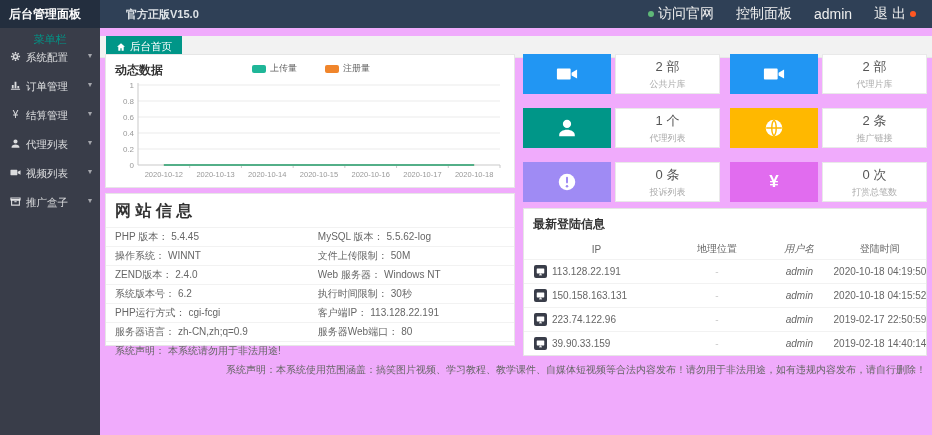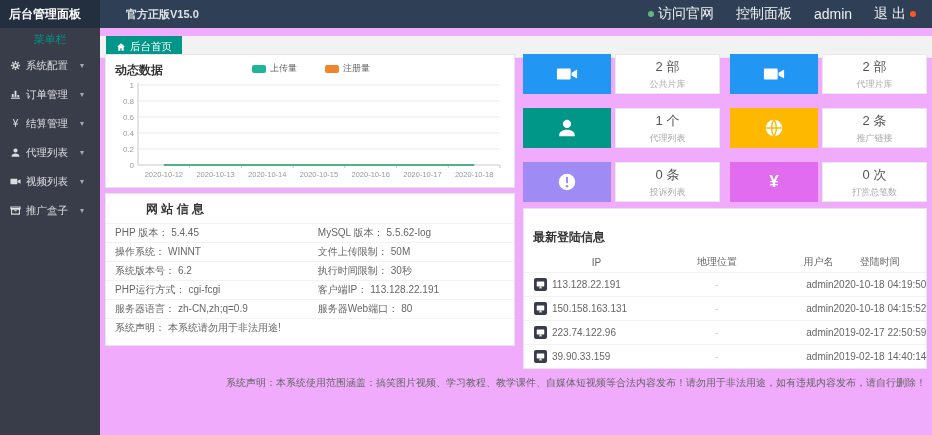--- a/index.html
+++ b/index.html
@@ -12,21 +12,21 @@
   .version{margin-left:26px;font-size:11px;color:#dfe4e8;font-weight:bold;}
   .topnav{margin-left:auto;display:flex;align-items:center;gap:22px;padding-right:16px;font-size:14px;color:#eee;}
   .navitem{display:flex;align-items:center;gap:4px;cursor:pointer;white-space:nowrap;}
   .dot{width:6px;height:6px;border-radius:50%;display:inline-block;}
   .dot-green{background:#5FB878;}
   .dot-orange{background:#FF5722;}
 
   
   .sidebar{position:absolute;top:28px;left:0;width:100px;bottom:0;background:#393D49;z-index:4;}
   .side-head{height:23px;line-height:23px;text-align:center;color:#009688;font-size:11px;}
-  .side-item{height:29px;display:flex;align-items:center;padding:0 16px 0 10px;color:rgba(255,255,255,.82);font-size:10.5px;cursor:pointer;}
+  .side-item{height:29px;display:flex;padding:0 8px 0 10px;color:rgba(255,255,255,.82);font-size:10.5px;cursor:pointer;}
   .side-item svg{width:11px;height:11px;margin-right:5px;flex:none;}
   .side-item .yen-glyph{width:11px;margin-right:5px;font-size:10px;text-align:center;flex:none;}
   .chev{margin-left:auto;font-size:8px;color:rgba(255,255,255,.55);}
 
   
   .tabbar{position:absolute;left:100px;top:36px;right:0;height:21px;background:#f2f2f2;border-bottom:1px solid #e7e7e7;display:flex;align-items:stretch;}
   .tab{display:flex;align-items:center;gap:4px;background:#009688;color:#fff;font-size:10.5px;padding:0 10px;margin-left:6px;cursor:pointer;}
   .tab svg{width:10px;height:10px;}
 
   
@@ -41,21 +41,21 @@
   .chart-title{font-size:12px;font-weight:bold;color:#333;padding:7px 0 0 9px;}
   .legend{position:absolute;left:2px;right:0;top:7px;display:flex;justify-content:center;gap:28px;pointer-events:none;}
   .leg-item{display:flex;align-items:center;gap:4px;font-size:9px;color:#666;pointer-events:auto;cursor:pointer;}
   .sw{width:14px;height:8px;border-radius:2px;}
   .sw-teal{background:#1fb698;}
   .sw-orange{background:#f0852b;}
   .chart-svg{position:absolute;left:2px;top:24px;width:404px;height:108px;}
 
   
   .info-panel{height:153px;}
-  .info-title{font-size:12px;font-weight:bold;color:#333;padding:7px 9px 5px;margin-left:31px;}
+  .info-title{font-size:16px;font-weight:bold;color:#333;padding:7px 9px 5px;}
   .info-row{display:flex;border-top:1px solid #f2f2f2;height:18px;align-items:center;padding:0 9px;font-size:10px;color:#666;}
   .info-cell-l{width:52%;white-space:nowrap;overflow:hidden;}
   .info-cell-r{flex:1;white-space:nowrap;overflow:hidden;}
   .info-row .lab{margin-right:3px;}
 
   
   .cards{display:grid;grid-template-columns:1fr 1fr;gap:14px 10px;margin-bottom:6px;}
   .card{height:40px;display:flex;cursor:pointer;}
   .card-ico{width:88px;flex:none;display:flex;align-items:center;justify-content:center;margin-right:4px;}
   .card-ico svg{width:22px;height:22px;}
@@ -63,27 +63,27 @@
   .c-blue{background:#2196F3;}
   .c-teal{background:#009688;}
   .c-yellow{background:#FFB800;}
   .c-purple{background:#9F8BF4;}
   .c-pink{background:#E16CEF;}
   .card-info{flex:1;background:#fff;border:1px solid #e9e9e9;display:flex;flex-direction:column;align-items:center;justify-content:center;}
   .card-val{font-size:13px;color:#555;}
   .card-lab{font-size:9px;color:#aaa;margin-top:2px;}
 
   
-  .login-title{font-size:12px;font-weight:bold;color:#333;padding:20px 9px 6px;}
+  .login-title{font-size:12px;font-weight:bold;color:#333;padding:7px 9px 6px;}
   .lrow{display:flex;align-items:center;height:23px;border-top:1px solid #f2f2f2;font-size:10px;color:#666;}
   .lrow.head{height:20px;border-top:none;}
   .c-ip{width:36%;display:flex;align-items:center;padding-left:10px;box-sizing:border-box;gap:5px;}
   .lrow.head .c-ip{justify-content:center;padding-left:0;}
   .c-loc{width:24%;text-align:center;}
-  .c-user{width:17%;text-align:right;}
+  .c-user{width:17%;text-align:center;font-style:italic;}
   .c-time{width:23%;text-align:center;white-space:nowrap;}
   .ip-ico{width:13px;height:13px;background:#393D49;border-radius:2px;display:flex;align-items:center;justify-content:center;flex:none;}
   .ip-ico svg{width:9px;height:9px;}
   .loc-dash{color:#ccc;}
 
   
   .footer{text-align:center;font-size:10px;color:#666;margin-top:7px;padding-left:120px;white-space:nowrap;}
 </style>
 </head>
 <body>
@@ -231,20 +231,24 @@
 
           <div class="info-row">
             <span class="info-cell-l"><span class="lab">PHP 版本：</span><span>5.4.45</span></span>
             <span class="info-cell-r"><span class="lab">MySQL 版本：</span><span>5.5.62-log</span></span>
           </div>
           <div class="info-row">
             <span class="info-cell-l"><span class="lab">操作系统：</span><span>WINNT</span></span>
             <span class="info-cell-r"><span class="lab">文件上传限制：</span><span>50M</span></span>
           </div>
           <div class="info-row">
+            <span class="info-cell-l"><span class="lab">ZEND版本：</span><span>2.4.0</span></span>
+            <span class="info-cell-r"><span class="lab">Web 服务器：</span><span>Windows NT</span></span>
+          </div>
+          <div class="info-row">
             <span class="info-cell-l"><span class="lab">系统版本号：</span><span>6.2</span></span>
             <span class="info-cell-r"><span class="lab">执行时间限制：</span><span>30秒</span></span>
           </div>
           <div class="info-row">
             <span class="info-cell-l"><span class="lab">PHP运行方式：</span><span>cgi-fcgi</span></span>
             <span class="info-cell-r"><span class="lab">客户端IP：</span><span>113.128.22.191</span></span>
           </div>
           <div class="info-row">
             <span class="info-cell-l"><span class="lab">服务器语言：</span><span>zh-CN,zh;q=0.9</span></span>
             <span class="info-cell-r"><span class="lab">服务器Web端口：</span><span>80</span></span>

